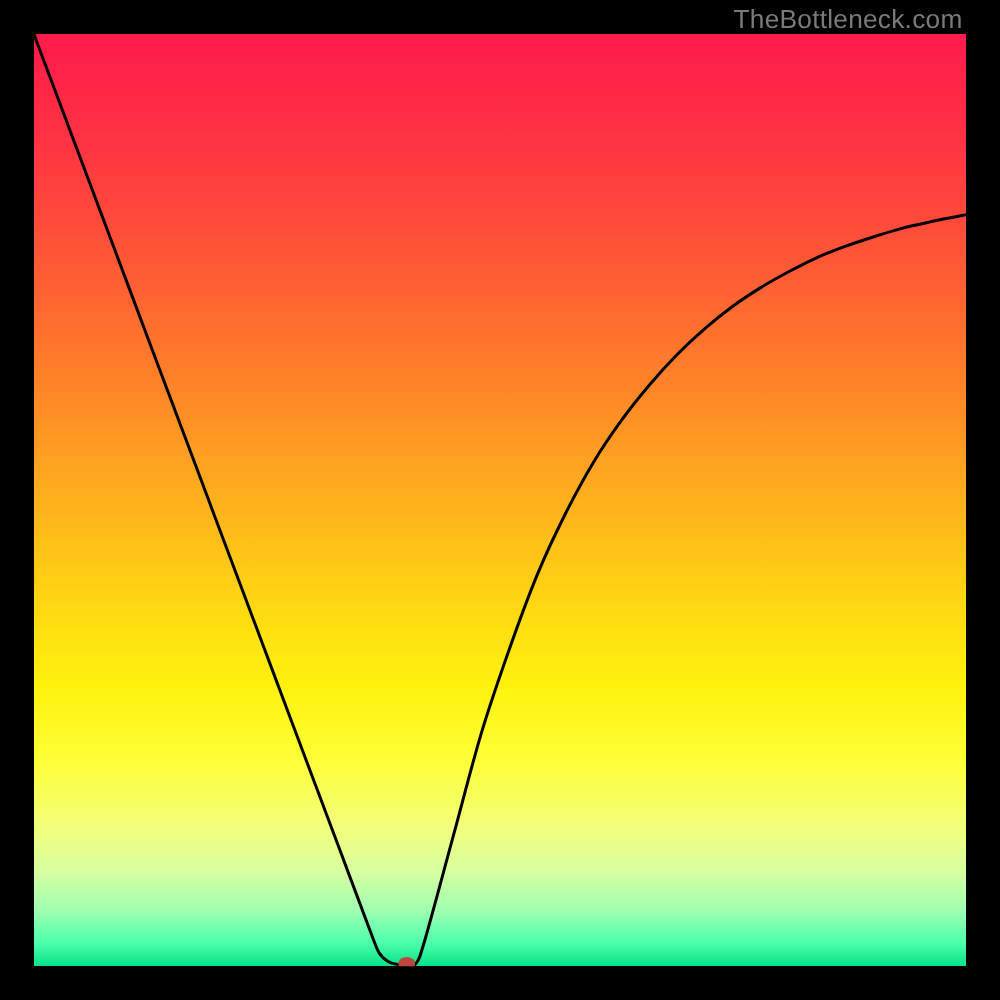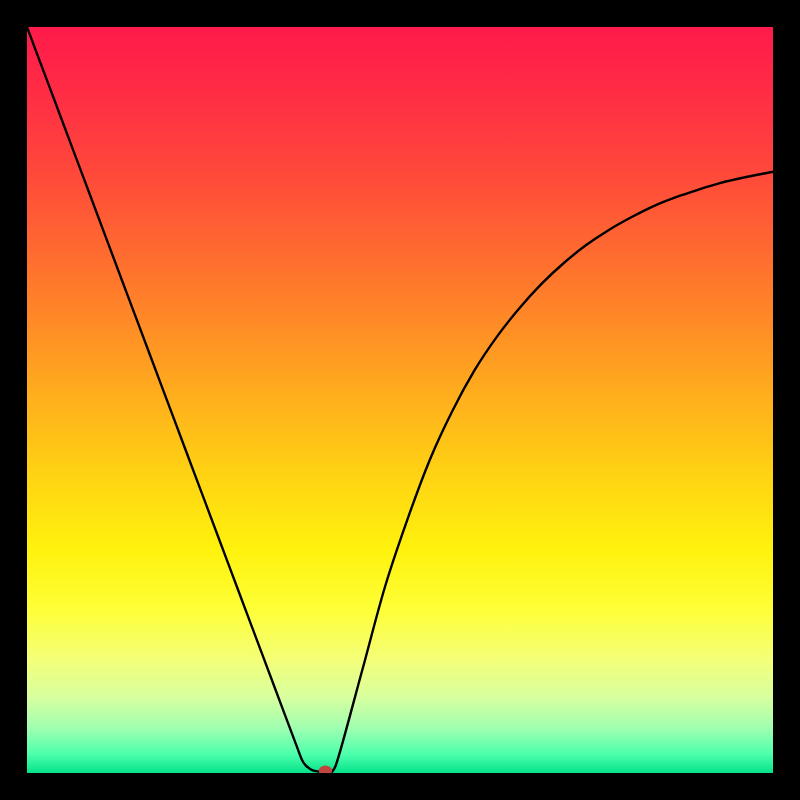--- a/index.html
+++ b/index.html
@@ -79,13 +79,14 @@
             <stop offset="100%" stop-color="#06e289"></stop>
           </linearGradient>
       </defs>
       <rect x="0" y="0" width="100" height="100" fill="url(#bg)"></rect>
     </svg>
     <svg class="curve" viewBox="0 0 100 100" preserveAspectRatio="none">
       <path id="curve-path" fill="none" stroke="#000" stroke-width="0.32" stroke-linejoin="round" stroke-linecap="round" d="M 0.000 0.000 C 0.500 1.333, 2.000 5.333, 3.000 8.000 C 4.000 10.667, 5.000 13.333, 6.000 16.000 C 7.000 18.667, 8.000 21.333, 9.000 24.000 C 10.000 26.667, 11.000 29.333, 12.000 32.000 C 13.000 34.667, 14.000 37.333, 15.000 40.000 C 16.000 42.667, 17.000 45.333, 18.000 48.000 C 19.000 50.667, 20.000 53.333, 21.000 56.000 C 22.000 58.667, 23.000 61.333, 24.000 64.000 C 25.000 66.667, 26.000 69.333, 27.000 72.000 C 28.000 74.667, 29.000 77.333, 30.000 80.000 C 31.000 82.667, 32.000 85.333, 33.000 88.000 C 34.000 90.667, 35.333 94.250, 36.000 96.000 C 36.667 97.750, 36.667 97.917, 37.000 98.500 C 37.333 99.083, 37.667 99.283, 38.000 99.500 C 38.333 99.717, 38.667 99.750, 39.000 99.800 C 39.333 99.850, 39.667 99.817, 40.000 99.800 C 40.333 99.783, 40.667 100.167, 41.000 99.700 C 41.333 99.233, 41.333 99.283, 42.000 97.000 C 42.667 94.717, 44.000 89.667, 45.000 86.000 C 46.000 82.333, 47.000 78.333, 48.000 75.000 C 49.000 71.667, 50.000 68.833, 51.000 66.000 C 52.000 63.167, 53.000 60.417, 54.000 58.000 C 55.000 55.583, 56.000 53.500, 57.000 51.500 C 58.000 49.500, 59.000 47.667, 60.000 46.000 C 61.000 44.333, 62.000 42.883, 63.000 41.500 C 64.000 40.117, 65.000 38.883, 66.000 37.700 C 67.000 36.517, 68.000 35.417, 69.000 34.400 C 70.000 33.383, 71.000 32.467, 72.000 31.600 C 73.000 30.733, 74.000 29.933, 75.000 29.200 C 76.000 28.467, 77.000 27.817, 78.000 27.200 C 79.000 26.583, 80.000 26.033, 81.000 25.500 C 82.000 24.967, 83.000 24.450, 84.000 24.000 C 85.000 23.550, 86.000 23.167, 87.000 22.800 C 88.000 22.433, 89.000 22.117, 90.000 21.800 C 91.000 21.483, 92.000 21.167, 93.000 20.900 C 94.000 20.633, 95.000 20.417, 96.000 20.200 C 97.000 19.983, 98.333 19.733, 99.000 19.600 C 99.667 19.467, 99.833 19.433, 100.000 19.400"></path>
       <ellipse id="marker-dot" class="dot" rx="0.9" ry="0.7" cx="40" cy="99.7"></ellipse>
     </svg>
   </div>
+  <div class="watermark">TheBottleneck.com</div>
 </div>
 
 </body></html>

